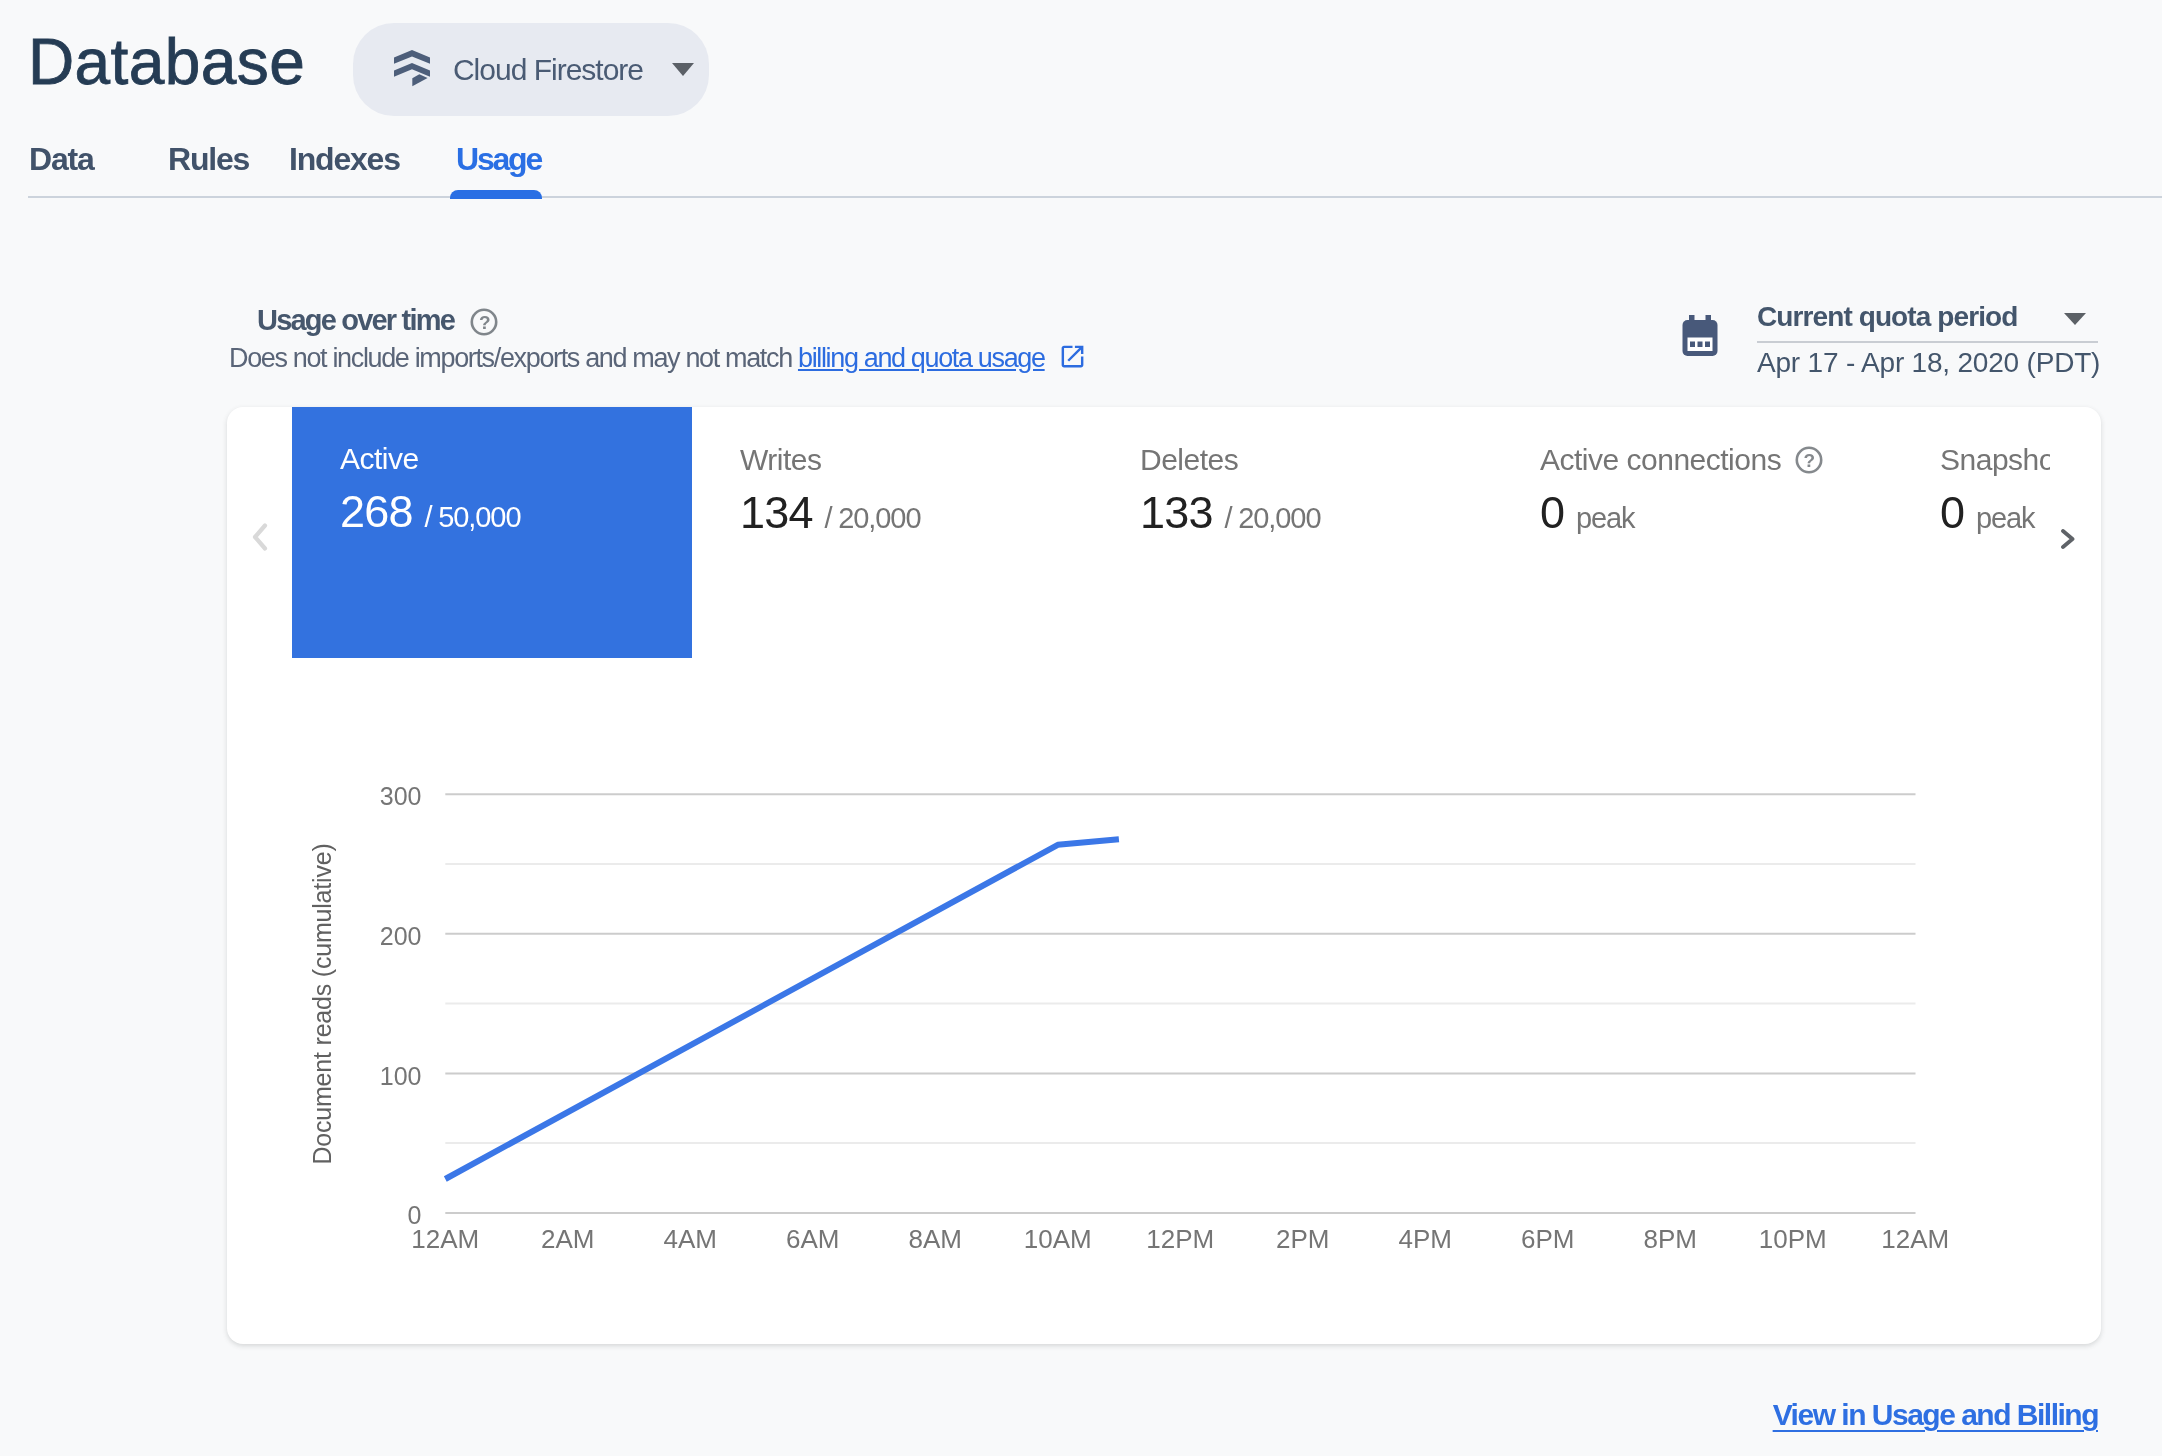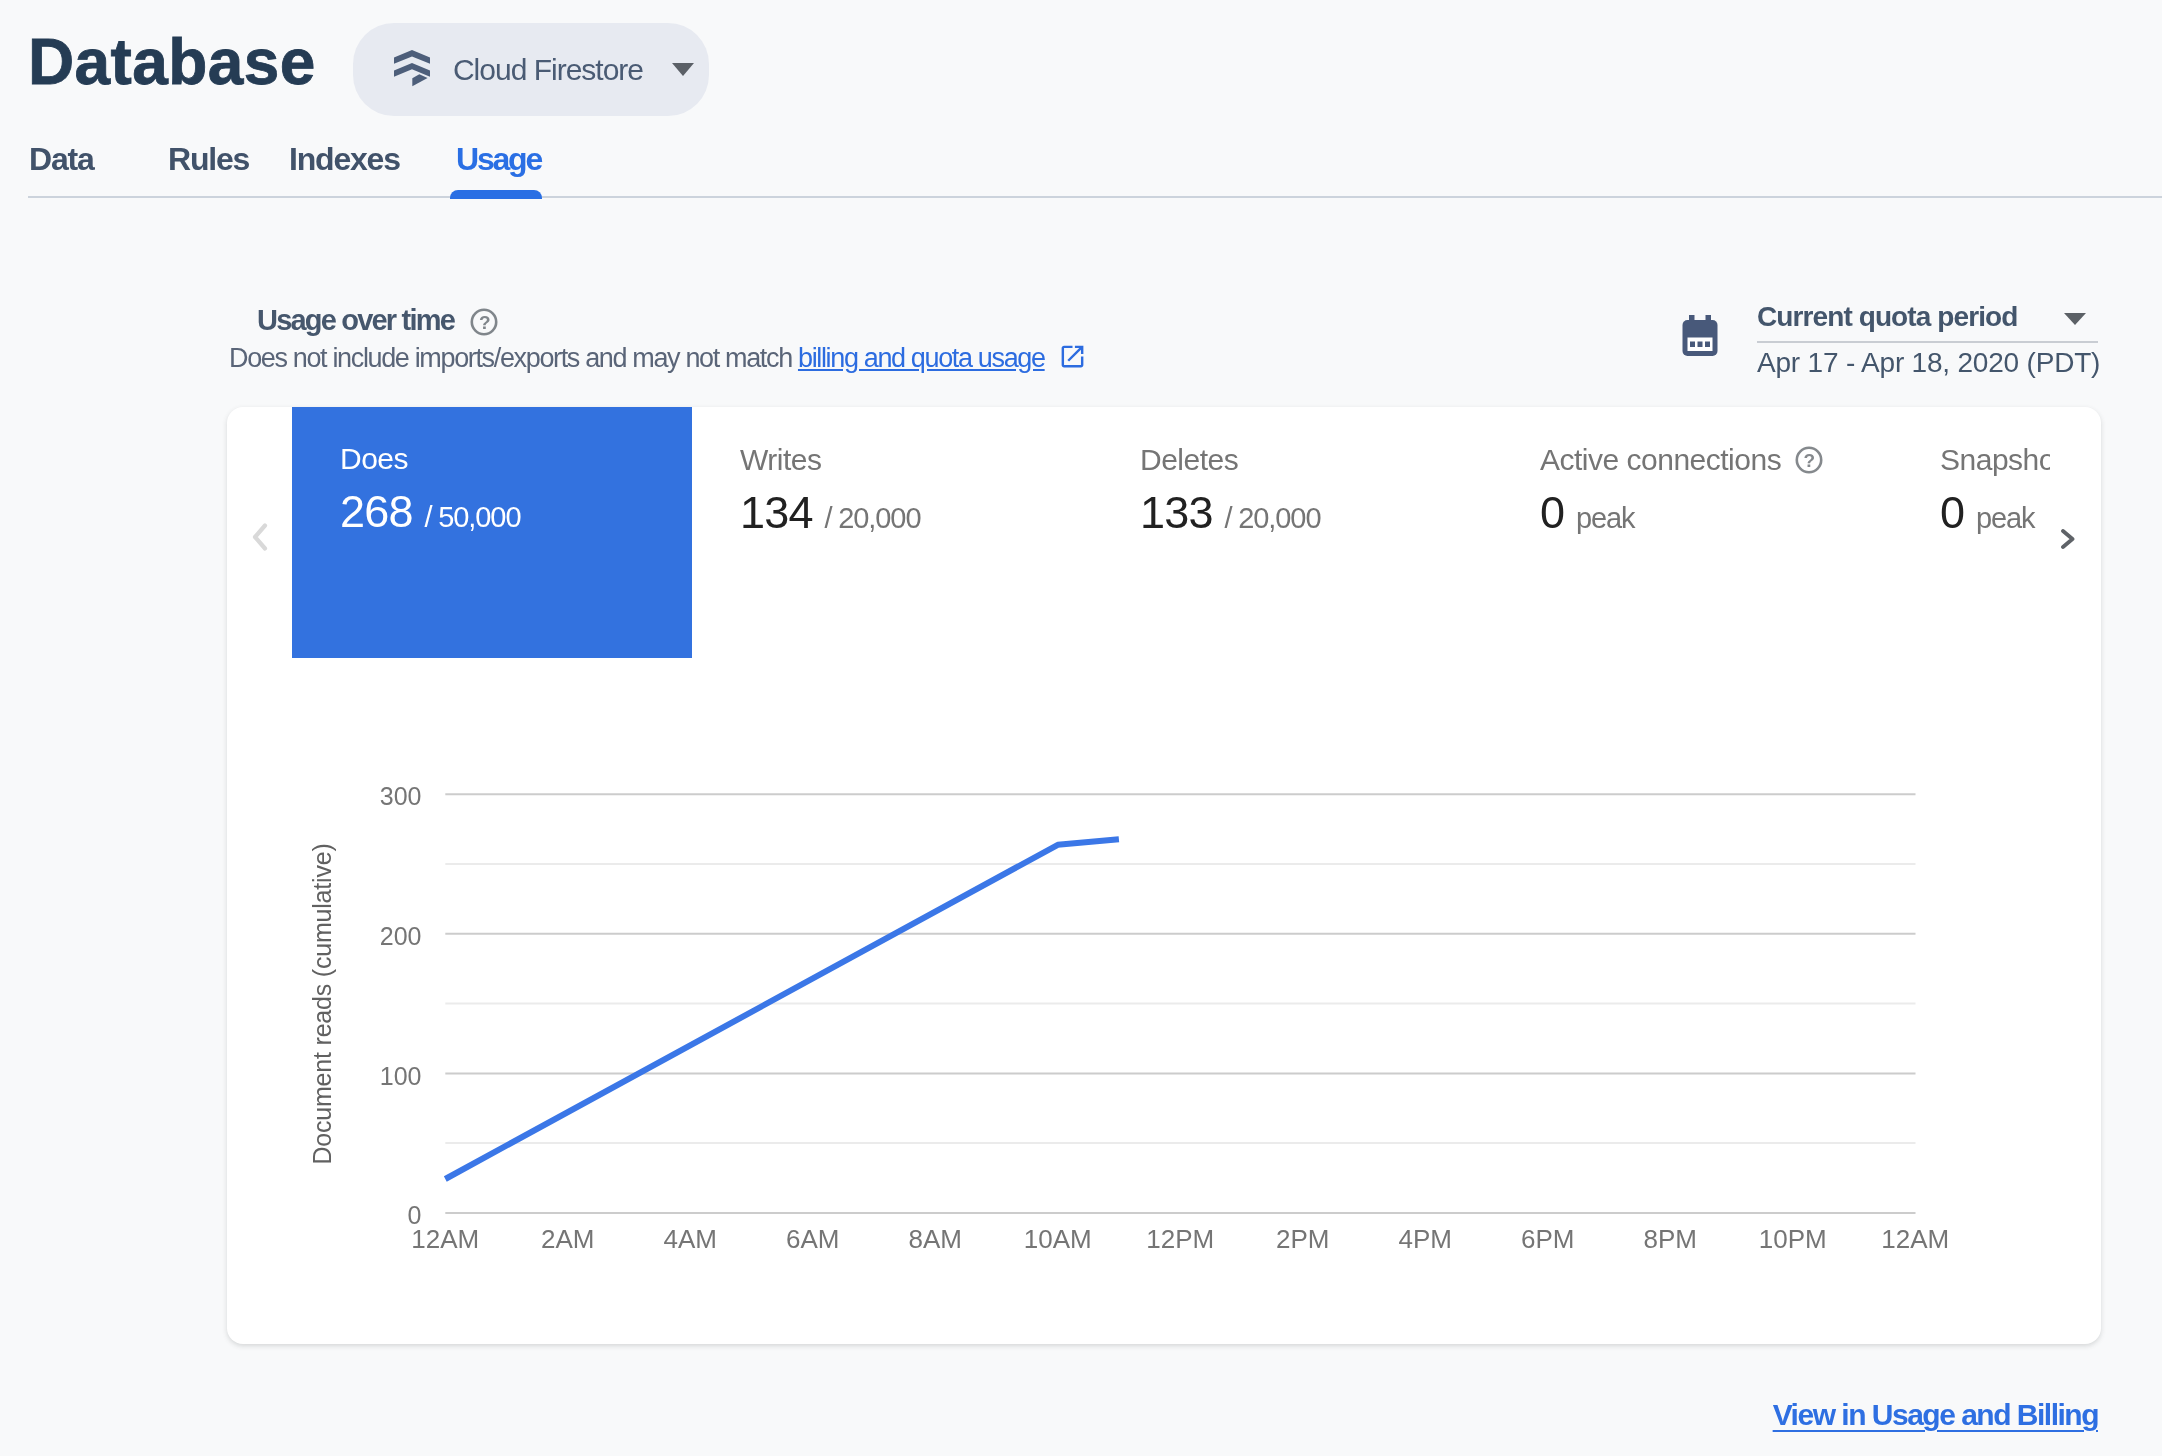--- a/index.html
+++ b/index.html
@@ -1,18 +1,18 @@
 <!DOCTYPE html>
 <html><head>
 <meta charset="utf-8">
 <style>
   html,body{margin:0;padding:0;}
   body{width:2162px;height:1456px;background:#f8f9fa;font-family:"Liberation Sans",sans-serif;position:relative;overflow:hidden;}
   .abs{position:absolute;line-height:1;white-space:nowrap;}
-  #h1{left:28px;top:30px;font-size:64px;font-weight:700;color:#253c54;letter-spacing:0.4px;-webkit-text-stroke:0.8px #253c54;}
+  #h1{left:28px;top:30px;font-size:64px;font-weight:400;color:#253c54;letter-spacing:0.4px;-webkit-text-stroke:0.8px #253c54;}
   #pill{left:353px;top:23px;width:356px;height:93px;border-radius:41px;background:#e7eaf1;display:flex;align-items:center;justify-content:center;}
   #pill svg.fs{margin-left:26px;margin-top:-3px;}
   #pill .ptxt{font-size:30px;color:#4a5b74;margin-left:23px;letter-spacing:-1px;}
   #pill .caret{width:0;height:0;border-left:11px solid transparent;border-right:11px solid transparent;border-top:13px solid #5b6067;margin-left:29px;}
   .tab{top:143px;font-size:32px;font-weight:700;color:#41526a;letter-spacing:-1.2px;}
   #tabData{left:29px;}
   #tabRules{left:168px;}
   #tabIndexes{left:289px;}
   #tabUsage{left:456px;color:#2a6fe4;letter-spacing:-2.2px;}
   #tabline{left:450px;top:190px;width:92px;height:8.5px;background:#2a6fe4;border-radius:8px 8px 0 0;z-index:2;}
@@ -76,21 +76,21 @@
   <rect x="15.5" y="26.5" width="5" height="5.5" fill="#48597a"></rect>
   <rect x="23" y="26.5" width="5" height="5.5" fill="#48597a"></rect>
 </svg>
 <div class="abs" id="cqp">Current quota period</div>
 <div class="abs" id="caret2"></div>
 <div class="abs" id="qline"></div>
 <div class="abs" id="qdate">Apr 17 - Apr 18, 2020 (PDT)</div>
 
 <div class="abs" id="card">
   <div id="tile">
-    <div class="lab">Does</div>
+    <div class="lab">Active</div>
     <div class="num">268 <span class="den">/ 50,000</span></div>
   </div>
   <div class="mcol" style="left:465px">
     <div class="lab">Writes</div>
     <div class="num">134 <span class="den">/ 20,000</span></div>
   </div>
   <div class="mcol" style="left:865px">
     <div class="lab">Deletes</div>
     <div class="num">133 <span class="den">/ 20,000</span></div>
   </div>

